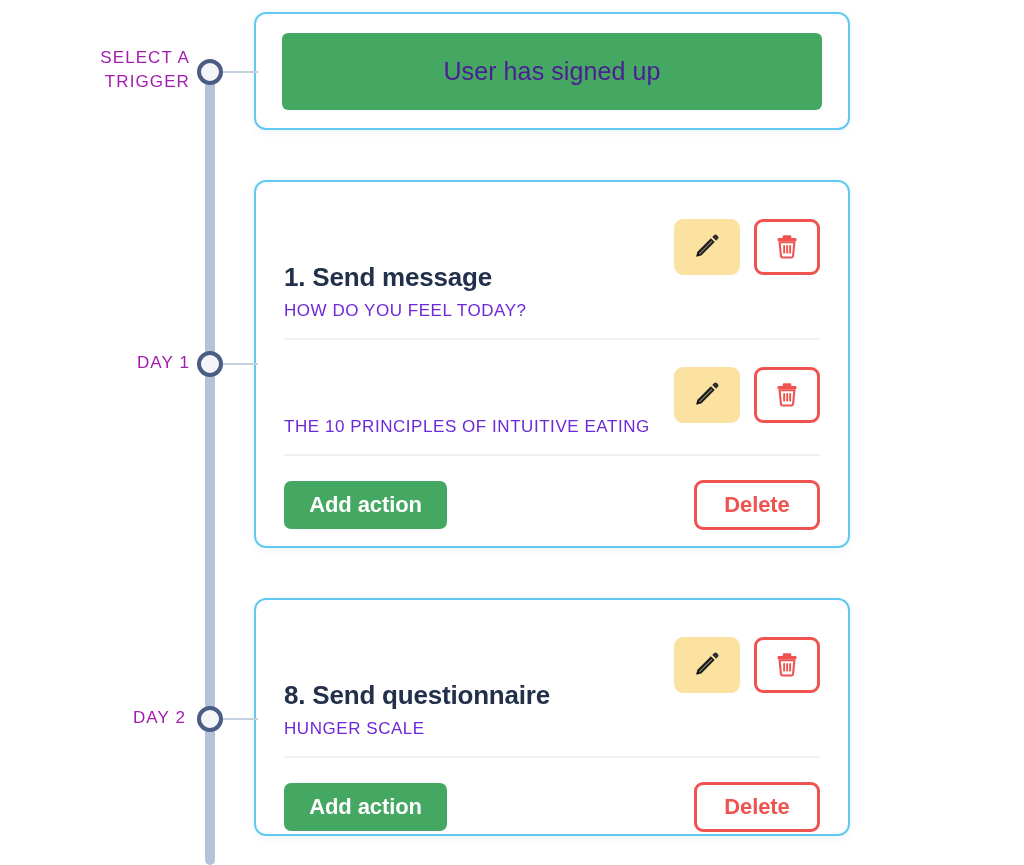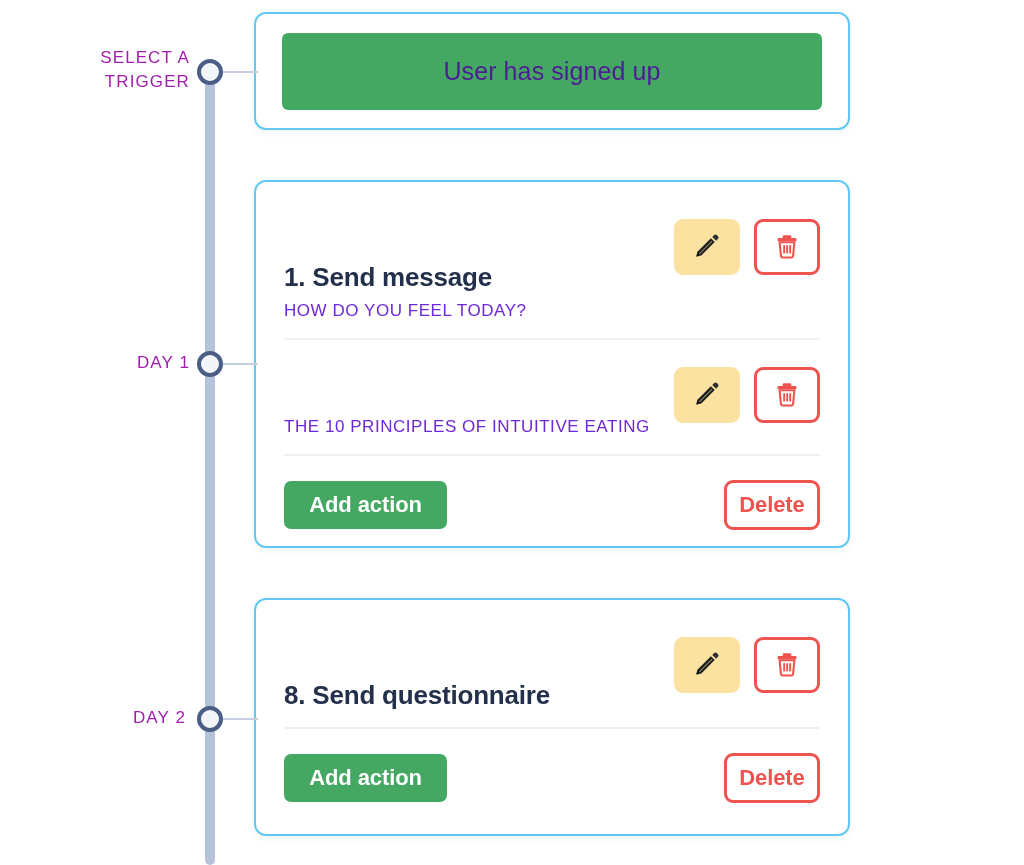--- a/index.html
+++ b/index.html
@@ -194,21 +194,21 @@
     color: #ffffff;
     border: none;
     border-radius: 7px;
     font-size: 22px;
     font-family: "Liberation Sans", sans-serif;
     font-weight: bold;
     letter-spacing: -0.1px;
     cursor: pointer;
   }
   .delete-btn {
-    width: 96px;
+    width: 126px;
     height: 50px;
     background: #ffffff;
     color: #ef5350;
     border: 3px solid #ef5350;
     border-radius: 9px;
     font-size: 22px;
     font-family: "Liberation Sans", sans-serif;
     font-weight: bold;
     letter-spacing: -0.1px;
     cursor: pointer;
@@ -309,20 +309,21 @@
 
     </div>
   </div>
 
   <div class="card day-card" id="card-day-2">
     <div class="card-inner">
 
       <div class="action-row">
         <div class="action-texts">
           <div class="action-title">8. Send questionnaire</div>
+          <div class="action-subtitle">HUNGER SCALE</div>
         </div>
         <div class="action-buttons">
           <button class="icon-btn edit-btn">
             <span>
               <svg width="26" height="26" viewBox="0 0 24 24" aria-hidden="true">
                 <path d="M3.2 17.3 L2.2 21.8 L6.7 20.8 L19.1 8.4 L15.6 4.9 Z" fill="#1d1d1f"></path>
                 <path d="M16.9 3.6 L18.6 1.9 C19.3 1.2 20.4 1.2 21.1 1.9 L22.1 2.9 C22.8 3.6 22.8 4.7 22.1 5.4 L20.4 7.1 Z" fill="#2f2f33"></path>
                 <path d="M3.2 17.3 L2.2 21.8 L4.5 21.3 Z" fill="#111113"></path>
                 <path d="M4.6 18.9 L16.3 7.2 L17.0 7.9 L5.3 19.6 Z" fill="#fbe2a0" opacity="0.55"></path>
               </svg>

